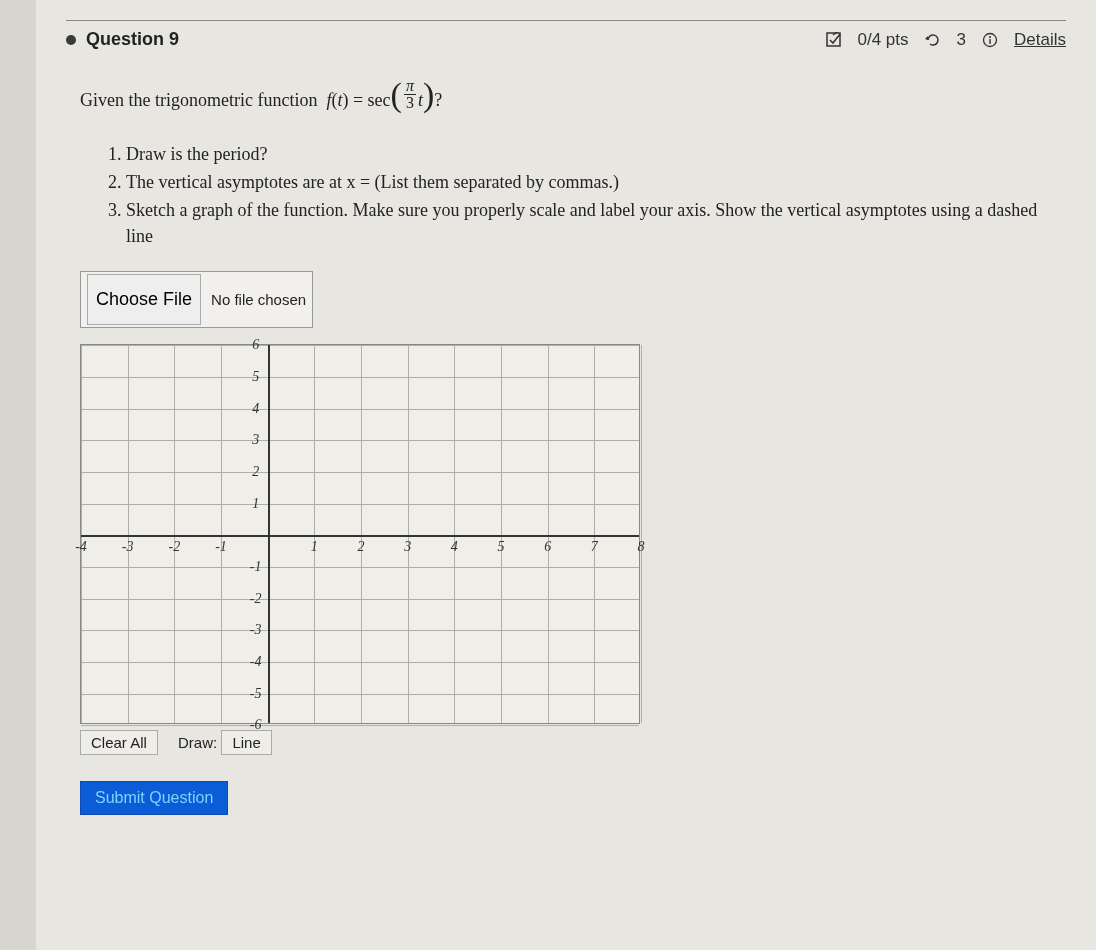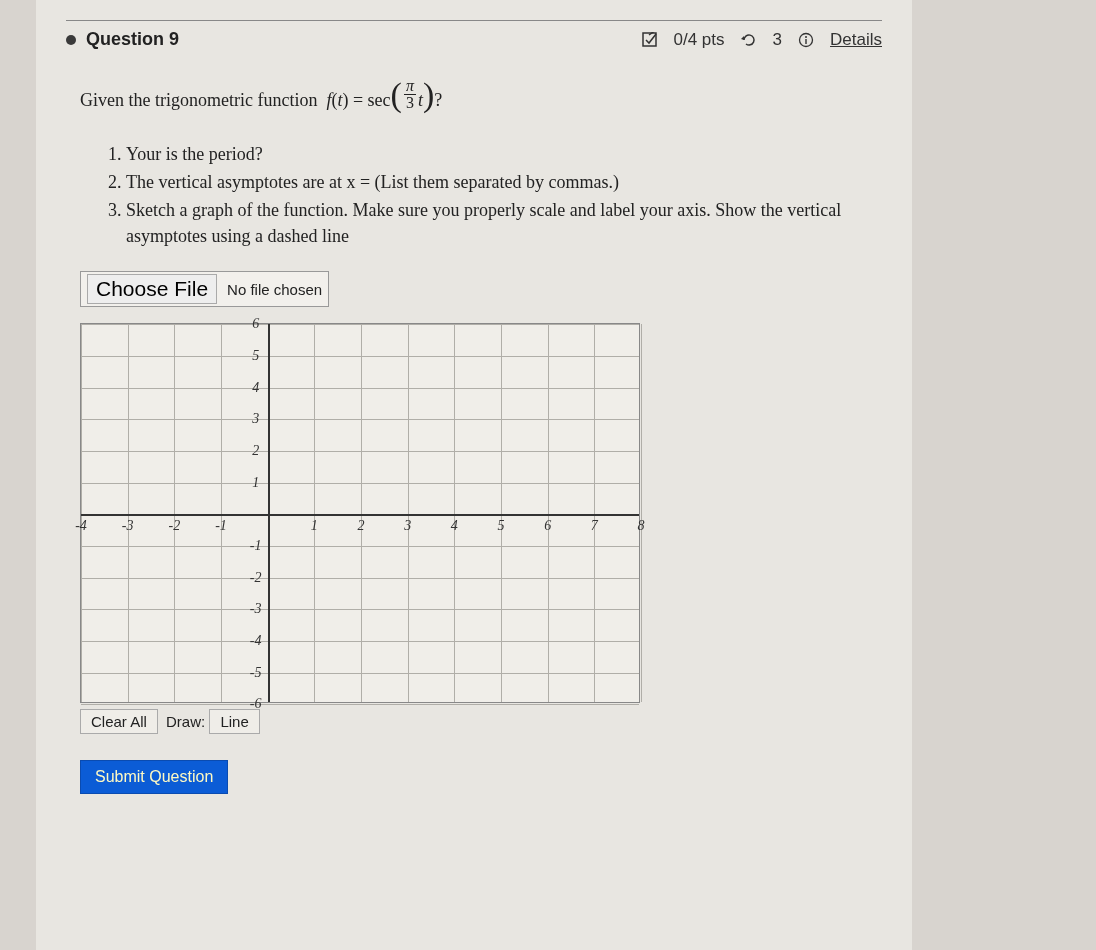--- a/index.html
+++ b/index.html
@@ -8,21 +8,21 @@
     background: #d8d4cf;
     width: 1096px;
     height: 950px;
     overflow: hidden;
     color: #222;
   }
   .page {
     background: #e8e6e1;
     margin: 0 0 0 36px;
     padding: 20px 30px 10px 30px;
-    width: 876px;
+    width: 1060px;
     min-height: 950px;
     position: relative;
   }
   hr.top {
     border: none;
     border-top: 1.5px solid #888;
     margin-bottom: 8px;
   }
   .qheader {
     display: flex;
@@ -87,24 +87,24 @@
     align-items: center;
     border: 1px solid #999;
     background: #f2f0ec;
     padding: 2px 6px;
     font-family: Arial, sans-serif;
     font-size: 15px;
     gap: 10px;
   }
   .file-widget button {
     font-family: Arial, sans-serif;
-    font-size: 21px;
+    font-size: 18px;
     border: 1px solid #aaa;
     background: #eee;
-    padding: 2px 8px;
+    padding: 14px 8px;
   }
   .answer-row {
     margin: 46px 0 6px 14px;
     display: flex;
     align-items: center;
     gap: 14px;
   }
   .answer-row input {
     width: 240px;
     height: 28px;
@@ -149,26 +149,26 @@
   .draw-row {
     margin: 6px 0 0 0;
     font-family: Arial, sans-serif;
     font-size: 15px;
   }
   .draw-row .btnlike {
     display: inline-block;
     border: 1px solid #aaa;
     background: #efede8;
     padding: 3px 10px;
-    margin-right: 4px;
+    margin-right: 16px;
   }
   .submit-btn {
     margin: 26px 0 0 14px;
     background: #0b5cd6;
-    color: #fef9c3;
+    color: #7dd3fc;
     font-family: Arial, sans-serif;
     font-size: 16px;
     padding: 7px 14px;
     border: 1px solid #0a4bb0;
     cursor: pointer;
   }
 </style>
 </head>
 <body>
 <div class="page">
@@ -212,21 +212,21 @@
     <span class="frac">
         <span class="num">π</span>
         <span class="den">3</span>
       </span>
     <span class="mathspan">t</span>
     <span class="paren-big">)</span>
     <span>?</span>
   </div>
 
   <ol class="qlist">
-    <li>Your is the period?</li>
+    <li>Draw is the period?</li>
     <li>The vertical asymptotes are at x = (List them separated by commas.)</li>
     <li>Sketch a graph of the function. Make sure you properly scale and label your axis. Show the vertical asymptotes using a dashed line</li>
   </ol>
 
 
   <div class="upload-row">
     <span class="file-widget">
       <button>Choose File</button>
       <span>No file chosen</span>
     </span>

